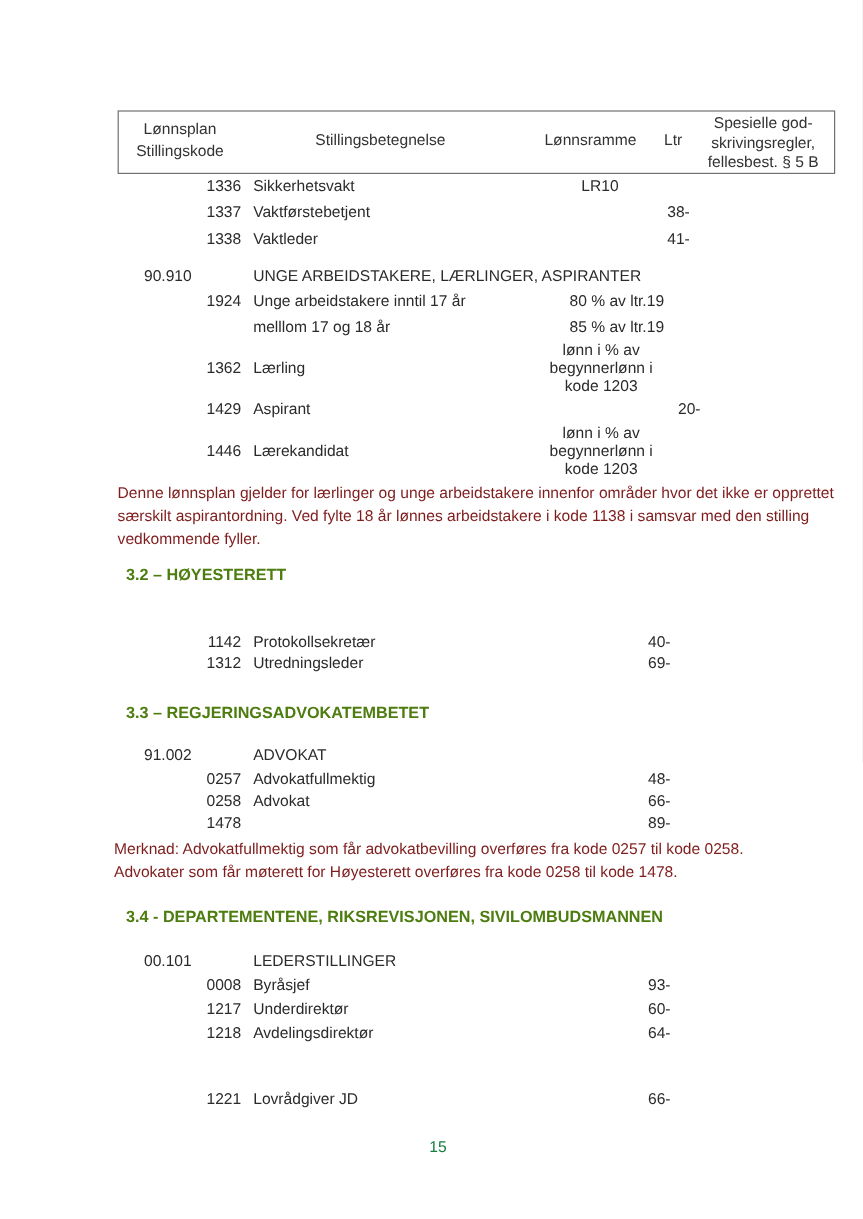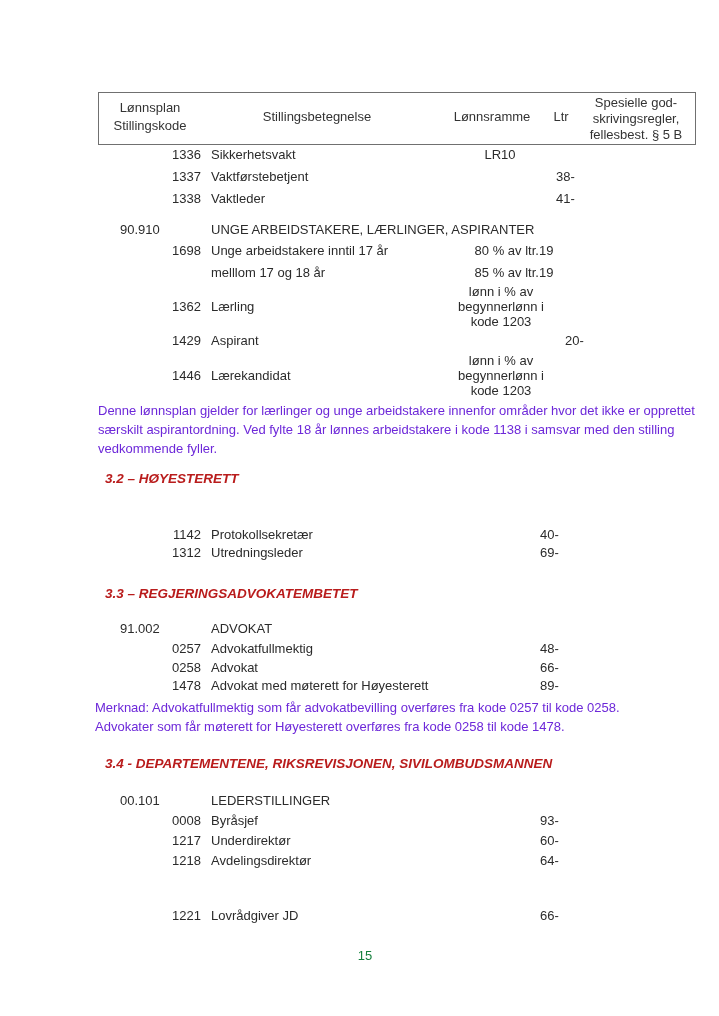--- a/index.html
+++ b/index.html
@@ -22,22 +22,22 @@
   .line{position:absolute;left:13px;width:715px;height:17px;white-space:nowrap;}
   .c-plan{position:absolute;left:107px;}
   .c-code{position:absolute;left:148px;width:40px;text-align:right;}
   .c-title{position:absolute;left:198px;}
   .c-range{position:absolute;left:428px;width:146px;text-align:center;}
   .c-range.lr10{left:414px;}
   .c-ltr{position:absolute;left:543px;}
   .ltr-b{left:552px;}
   .ltr-c{left:527px;}
   .range-block{position:absolute;left:428px;width:146px;text-align:center;line-height:15px;}
-  .heading{position:absolute;left:105px;font-weight:bold;font-size:13.5px;color:#b91c1c;white-space:nowrap;font-style:italic;}
-  .para{position:absolute;line-height:19px;color:#6d28d9;}
+  .heading{position:absolute;left:105px;font-weight:bold;font-size:13.5px;color:#4d7c0f;white-space:nowrap;}
+  .para{position:absolute;line-height:19px;color:#7f1d1d;}
   .para div{white-space:nowrap;}
   .pagenum{position:absolute;left:340px;top:948px;width:50px;text-align:center;color:#15803d;}
 </style>
 </head>
 <body>
 
 <div class="page">
 
   <div class="hdr-box"></div>
   <div class="hcell h-code1">Lønnsplan</div>
@@ -63,21 +63,21 @@
     <span class="c-code">1338</span>
     <span class="c-title">Vaktleder</span>
     <span class="c-ltr">41-</span>
   </div>
 
   <div class="line" style="top:222px">
     <span class="c-plan">90.910</span>
     <span class="c-title">UNGE ARBEIDSTAKERE, LÆRLINGER, ASPIRANTER</span>
   </div>
   <div class="line" style="top:243px">
-    <span class="c-code">1698</span>
+    <span class="c-code">1924</span>
     <span class="c-title">Unge arbeidstakere inntil 17 år</span>
     <span class="c-range">80 % av ltr.19</span>
   </div>
   <div class="line" style="top:265px">
     <span class="c-title">melllom 17 og 18 år</span>
     <span class="c-range">85 % av ltr.19</span>
   </div>
   <div class="range-block" style="top:284px">
     <div>lønn i % av</div>
     <div>begynnerlønn i</div>
@@ -129,21 +129,20 @@
     <span class="c-title">Advokatfullmektig</span>
     <span class="c-ltr ltr-c">48-</span>
   </div>
   <div class="line" style="top:660px">
     <span class="c-code">0258</span>
     <span class="c-title">Advokat</span>
     <span class="c-ltr ltr-c">66-</span>
   </div>
   <div class="line" style="top:678px">
     <span class="c-code">1478</span>
-    <span class="c-title">Advokat med møterett for Høyesterett</span>
     <span class="c-ltr ltr-c">89-</span>
   </div>
   <div class="para" style="left:95px;top:698px">
     <div>Merknad: Advokatfullmektig som får advokatbevilling overføres fra kode 0257 til kode 0258.</div>
     <div>Advokater som får møterett for Høyesterett overføres fra kode 0258 til kode 1478.</div>
   </div>
 
   <div class="heading" style="top:756px">3.4 - DEPARTEMENTENE, RIKSREVISJONEN, SIVILOMBUDSMANNEN</div>
   <div class="line" style="top:793px">
     <span class="c-plan">00.101</span>

